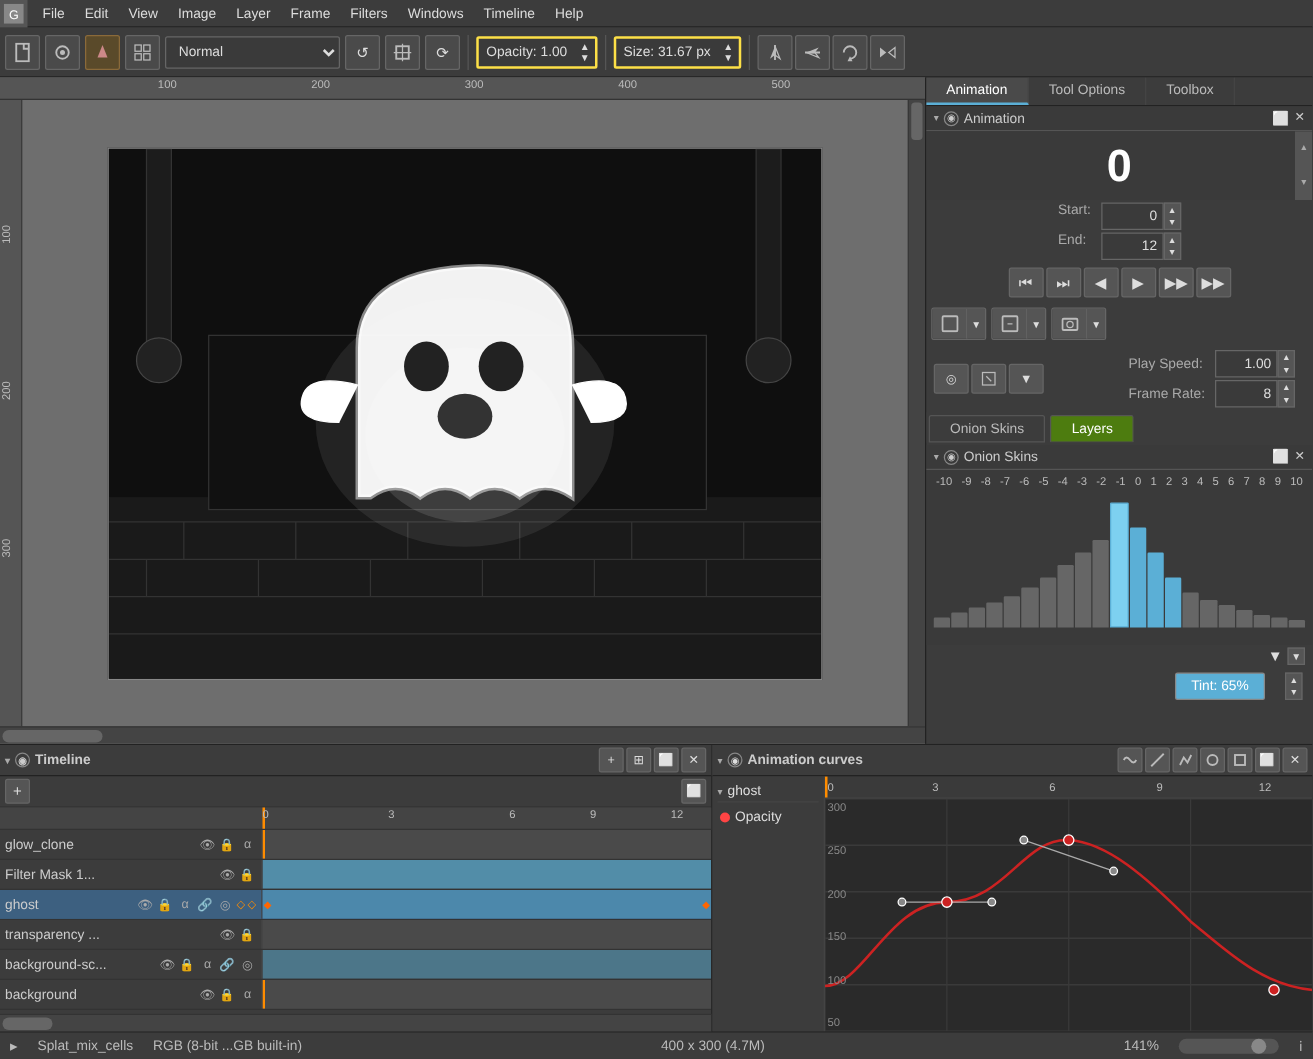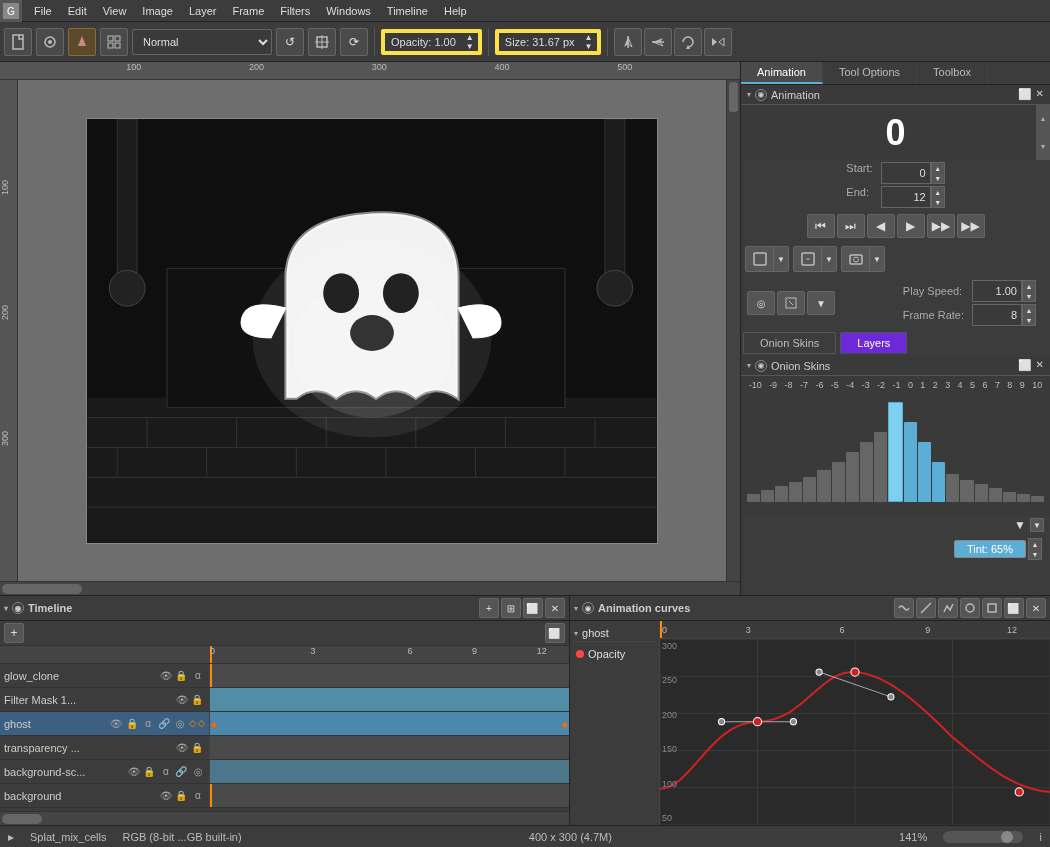--- a/index.html
+++ b/index.html
@@ -7,21 +7,21 @@
 
     
     #menubar { background: #3c3c3c; height: 22px; display: flex; align-items: center; border-bottom: 1px solid #222; }
     #menubar .menu-item { padding: 2px 8px; cursor: pointer; font-size: 11px; color: #ddd; }
     #menubar .app-icon { width: 22px; height: 22px; background: #555; margin-right: 4px; display: flex; align-items: center; justify-content: center; }
 
     
     #toolbar { background: #3c3c3c; height: 40px; display: flex; align-items: center; padding: 2px 4px; gap: 4px; border-bottom: 1px solid #222; }
     .tb-btn { background: #4a4a4a; border: 1px solid #666; border-radius: 2px; width: 28px; height: 28px; display: flex; align-items: center; justify-content: center; cursor: pointer; color: #ddd; font-size: 12px; }
     .tb-select { background: #3a3a3a; border: 1px solid #666; color: #ddd; height: 26px; padding: 0 6px; font-size: 11px; border-radius: 2px; min-width: 140px; }
-    .tb-input-group { display: flex; align-items: center; background: #3a3a3a; border: 4px solid #fde047; border-radius: 2px; height: 26px; }
+    .tb-input-group { display: flex; align-items: center; background: #3a3a3a; border: 2px solid #fde047; border-radius: 2px; height: 26px; }
     .tb-input-group span { padding: 0 6px; font-size: 11px; }
     .tb-spin-btn-up, .tb-spin-btn-dn { flex: 1; display: flex; align-items: center; justify-content: center; font-size: 8px; color: #ddd; cursor: pointer; }
     .tb-divider { width: 1px; height: 28px; background: #555; margin: 0 2px; }
     .tb-icon-pair { display: flex; gap: 2px; }
 
     
     #main { display: flex; height: calc(847px - 62px - 22px); }
 
     
     #canvas-area { flex: 1; background: #6e6e6e; position: relative; overflow: hidden; }
@@ -48,32 +48,32 @@
     .play-btn { background: #555; border: 1px solid #666; border-radius: 2px; width: 28px; height: 24px; display: flex; align-items: center; justify-content: center; cursor: pointer; color: #ddd; font-size: 12px; }
     .sr-label { color: #aaa; font-size: 11px; }
     .sr-input { width: 50px; background: #3a3a3a; border: 1px solid #666; color: #ddd; height: 22px; padding: 0 4px; font-size: 11px; text-align: right; }
 
     
     .record-row { display: flex; gap: 4px; padding: 4px; align-items: center; }
 
     
     .sub-tabs { display: flex; background: #3c3c3c; }
     .sub-tab { padding: 4px 16px; cursor: pointer; font-size: 11px; color: #bbb; border: 1px solid #555; border-radius: 2px 2px 0 0; margin: 2px 2px 0; }
-    .sub-tab.active { background: #6d28d9; color: #fff; border-bottom-color: #4a4a4a; }
+    .sub-tab.active { background: #4d7c0f; color: #fff; border-bottom-color: #4a4a4a; }
 
     
     .onion-chart { padding: 4px; height: 140px; background: #3a3a3a; position: relative; overflow: hidden; }
     .onion-axis { display: flex; justify-content: space-around; font-size: 9px; color: #bbb; padding-bottom: 2px; }
     .onion-bars { display: flex; align-items: flex-end; height: 110px; gap: 1px; padding: 0 2px; }
     .onion-bar { flex: 1; background: #666; border-radius: 1px 1px 0 0; }
     .onion-bar.active { background: #5bafd6; }
     .onion-bar.current { background: #7dd0f0; border: 1px solid #5bafd6; }
 
     
-    .tint-row { display: flex; align-items: center; justify-content: flex-end; padding: 4px 8px; gap: 2px; }
+    .tint-row { display: flex; justify-content: flex-end; padding: 4px 8px; gap: 16px; }
     .tint-btn { background: #5bafd6; border: 1px solid #888; color: #fff; font-size: 11px; padding: 2px 12px; cursor: pointer; border-radius: 2px; }
 
     
     .color-row { display: flex; align-items: center; padding: 4px 8px; gap: 8px; }
     .color-swatch { width: 40px; height: 20px; border: 1px solid #888; border-radius: 2px; cursor: pointer; }
     .color-label { font-size: 11px; color: #bbb; }
 
     
     #bottom-panels { height: 230px; display: flex; border-top: 1px solid #222; }
 

